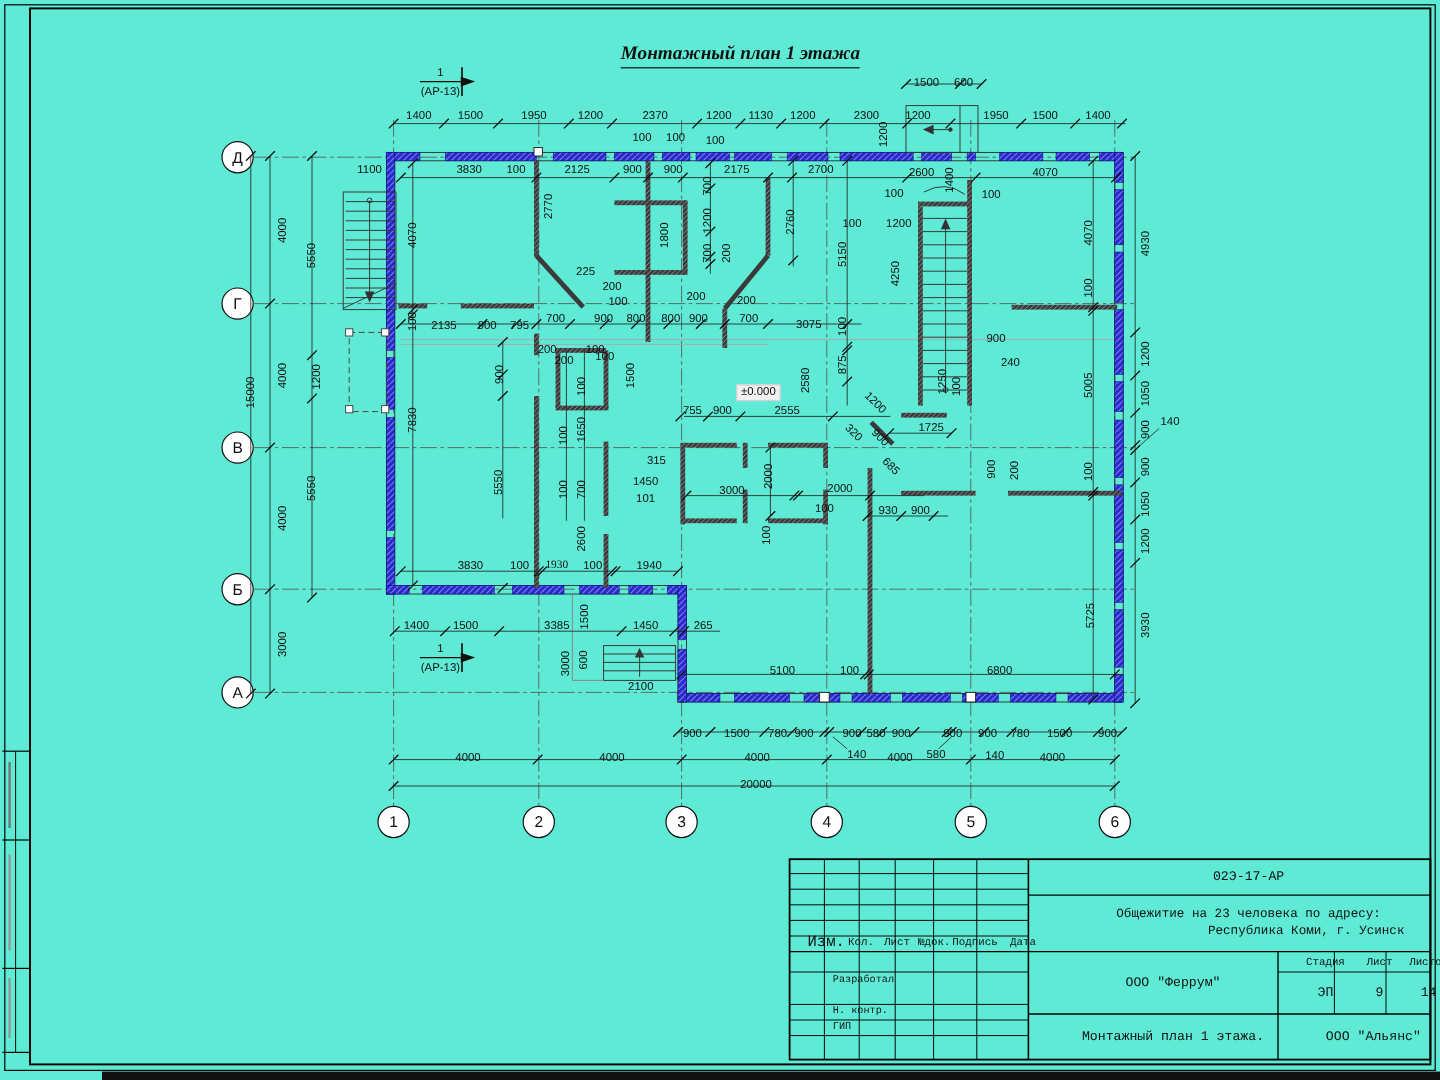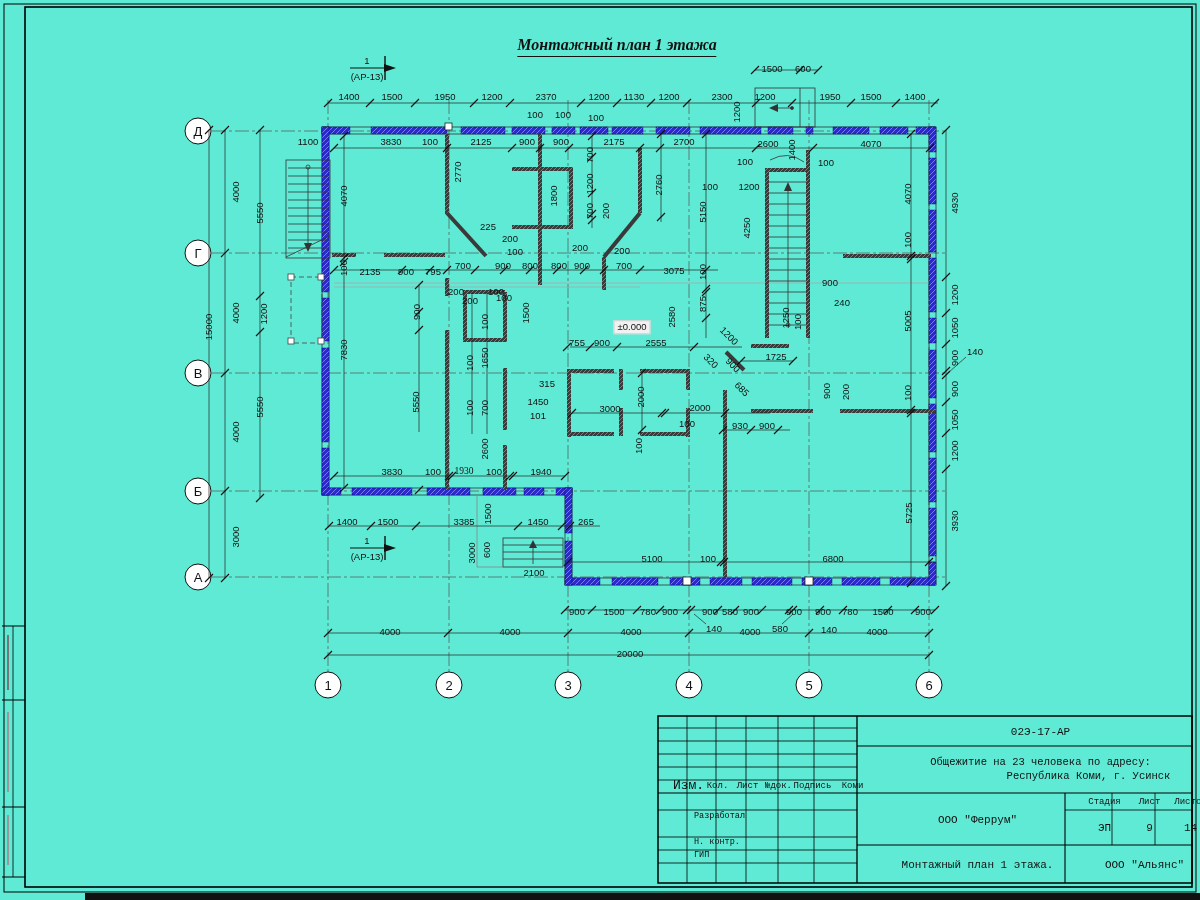--- a/index.html
+++ b/index.html
@@ -491,21 +491,21 @@
       <span class="axis" style="left: 929px; top: 685px; transform: translate(-50%, -50%); position: absolute;">6</span>
       <span class="dim" style="left: 367px; top: 61px; transform: translate(-50%, -50%);">1</span>
       <span class="dim" style="left: 367px; top: 77px; transform: translate(-50%, -50%);">(АР-13)</span>
       <span class="dim" style="left: 367px; top: 541px; transform: translate(-50%, -50%);">1</span>
       <span class="dim" style="left: 367px; top: 557px; transform: translate(-50%, -50%);">(АР-13)</span>
       <span class="tb" style="left: 672px; top: 786px; font-size: 13px;">Изм.</span>
       <span class="tb" style="left: 701px; top: 786px; font-size: 9px;">Кол.</span>
       <span class="tb" style="left: 731px; top: 786px; font-size: 9px;">Лист</span>
       <span class="tb" style="left: 762px; top: 786px; font-size: 9px;">№док.</span>
       <span class="tb" style="left: 796px; top: 786px; font-size: 9px; text-align: center;">Подпись</span>
-      <span class="tb" style="left: 836px; top: 786px; font-size: 9px;">Коми</span>
+      <span class="tb" style="left: 836px; top: 786px; font-size: 9px;">Дата</span>
       <span class="tb left" style="left: 661px; top: 817px; font-size: 8.5px;">Разработал</span>
       <span class="tb left" style="left: 661px; top: 843px; font-size: 8.5px;">Н. контр.</span>
       <span class="tb left" style="left: 661px; top: 856px; font-size: 8.5px;">ГИП</span>
     </div>
 
 <div>
   <div class="tb" style="left:1024px;top:732px;font-size:11px;">02Э-17-АР</div>
   <div class="tb" style="left:1024px;top:762px;font-size:10.5px;">Общежитие на 23 человека по адресу:</div>
   <div class="tb" style="left:1024px;top:776px;font-size:10.5px;margin-left:48px;">Республика Коми, г. Усинск</div>
   <div class="tb" style="left:961px;top:820px;font-size:11px;">ООО "Феррум"</div>

